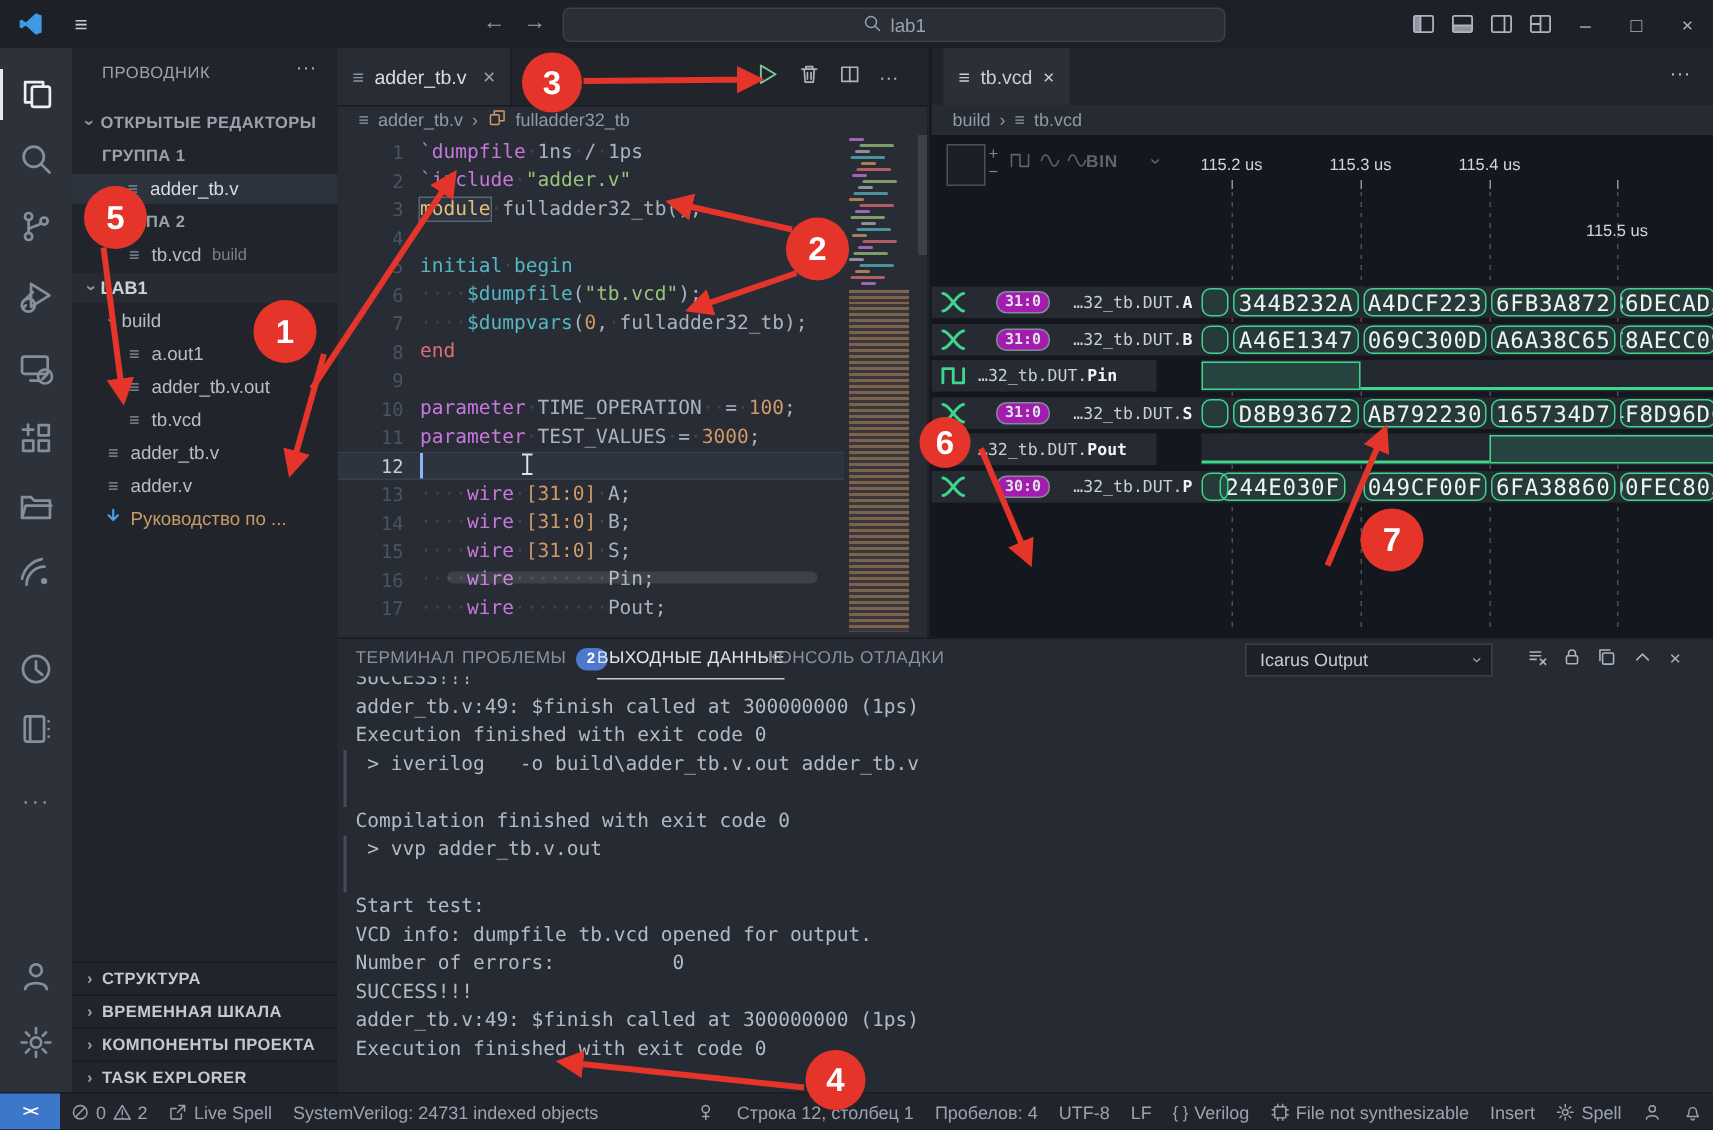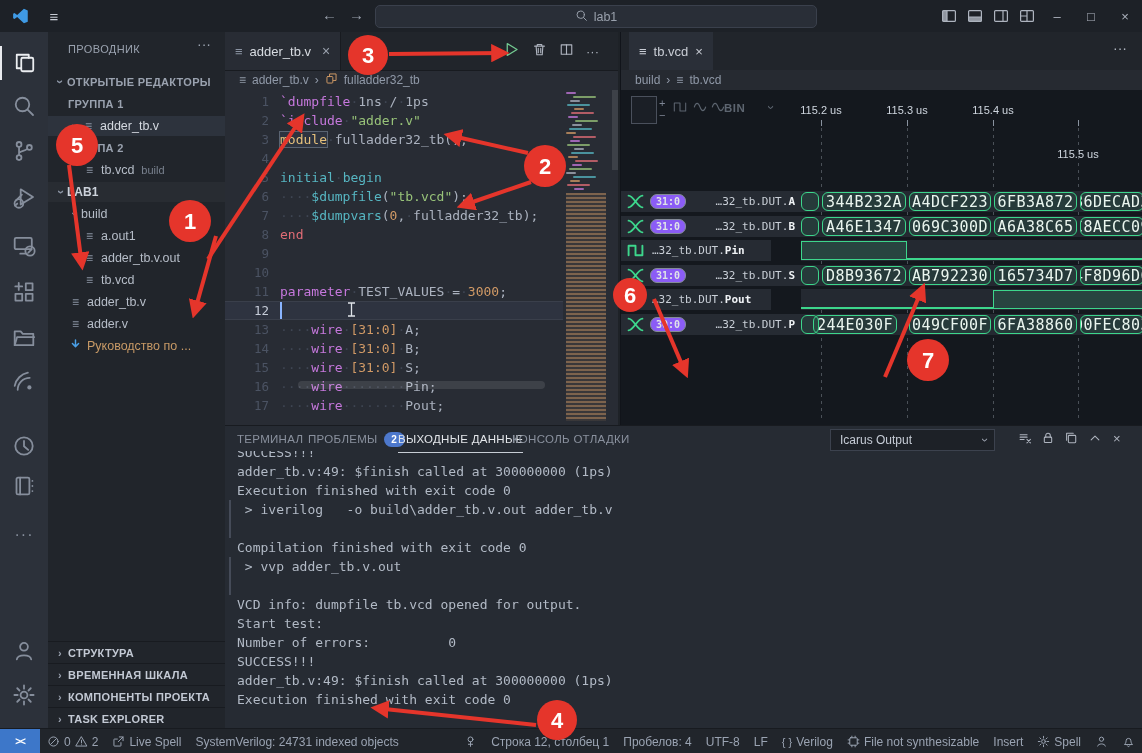--- a/index.html
+++ b/index.html
@@ -92,22 +92,22 @@
   .wv-tbi{position:absolute;color:#5d6570;}
   .wv-bin{position:absolute;left:103px;top:12px;color:#5d6570;font-size:11.5px;font-weight:bold;letter-spacing:.5px;}
   .wv-binchev{position:absolute;left:148px;top:10px;color:#5d6570;font-size:13px;}
   .tl-label{position:absolute;top:14px;width:70px;margin-left:-35px;text-align:center;
             font-size:11px;color:#cfd6df;}
   .tl-tick{position:absolute;top:30px;width:1px;height:6px;background:#8a93a0;}
   .gridline{position:absolute;top:38px;width:1px;height:290px;
             background:repeating-linear-gradient(180deg,rgba(200,210,222,.30) 0 3px,transparent 3px 7px);}
   .sigrow{position:absolute;left:0;height:21px;background:#262b33;display:flex;align-items:center;}
   .sigrow .wic{margin-left:6px;display:flex;}
-  .sigpill{margin-left:6px;border:1px solid #848b98;border-radius:7px;padding:0 5px;height:13px;
-           line-height:13px;font-size:10px;font-weight:bold;color:#dfe3e8;background:#8b5cf6;
+  .sigpill{margin-left:20px;border:1px solid #848b98;border-radius:7px;padding:0 5px;height:13px;
+           line-height:13px;font-size:10px;font-weight:bold;color:#dfe3e8;background:#a21caf;
            font-family:"DejaVu Sans Mono",monospace;}
   .signame{position:absolute;right:6px;font-family:"DejaVu Sans Mono",monospace;font-size:11px;color:#c9cfd7;}
   .signame b{color:#f0f3f6;}
   .signame.lft{position:static;margin-left:8px;right:auto;}
   .wrowbg{position:absolute;left:180px;width:342px;height:21px;background:#242931;}
   .vbox{position:absolute;height:19px;border:1.5px solid #3dd68c;border-radius:6px;
         background:rgba(61,214,140,.10);box-sizing:border-box;display:flex;align-items:center;
         justify-content:center;font-family:"DejaVu Sans Mono",monospace;font-size:15px;
         font-weight:normal;color:#eaf6ef;letter-spacing:.5px;overflow:hidden;}
   .bit-hi{position:absolute;height:19px;border:1.5px solid #3dd68c;background:rgba(61,214,140,.16);box-sizing:border-box;}
@@ -434,20 +434,21 @@
         <div class="codeline" style="top: 135px;">
           <span class="ln">8</span>
           <span class="lc"><span class="tok-red">end</span></span>
         </div>
         <div class="codeline" style="top: 154px;">
           <span class="ln">9</span>
           <span class="lc"></span>
         </div>
         <div class="codeline" style="top: 173px;">
           <span class="ln">10</span>
+          <span class="lc"><span class="tok-kw">parameter</span><span class="tok-pl"><span class="ws">·</span>TIME_OPERATION<span class="ws">·</span><span class="ws">·</span>=<span class="ws">·</span></span><span class="tok-num">100</span><span class="tok-pl">;</span></span>
         </div>
         <div class="codeline" style="top: 192px;">
           <span class="ln">11</span>
           <span class="lc"><span class="tok-kw">parameter</span><span class="tok-pl"><span class="ws">·</span>TEST_VALUES<span class="ws">·</span>=<span class="ws">·</span></span><span class="tok-num">3000</span><span class="tok-pl">;</span></span>
         </div>
         <div class="codeline cur" style="top: 211px;">
           <span class="ln">12</span>
           <span class="lc"></span>
           <div class="caret"></div>
         </div>
@@ -676,22 +677,22 @@
     <span class="picon" style="left:888px;" style2="">×</span>
     <div class="term mono" id="term">
         <div class="tline" style="margin-top: -8px;">SUCCESS!!!</div>
         <div class="tline">adder_tb.v:49: $finish called at 300000000 (1ps)</div>
         <div class="tline">Execution finished with exit code 0</div>
         <div class="tline cmd"> &gt; iverilog   -o build\adder_tb.v.out adder_tb.v</div>
         <div class="tline cmd"> </div>
         <div class="tline">Compilation finished with exit code 0</div>
         <div class="tline cmd"> &gt; vvp adder_tb.v.out</div>
         <div class="tline cmd"> </div>
+        <div class="tline">Start test:</div>
         <div class="tline">VCD info: dumpfile tb.vcd opened for output.</div>
-        <div class="tline">Start test:</div>
         <div class="tline">Number of errors:          0</div>
         <div class="tline">SUCCESS!!!</div>
         <div class="tline">adder_tb.v:49: $finish called at 300000000 (1ps)</div>
         <div class="tline">Execution finished with exit code 0</div>
       </div>
   </div>
 
   <div class="statusbar">
     <div class="sb-remote">&gt;&lt;</div>
     <div class="sb-left" id="sbleft">

